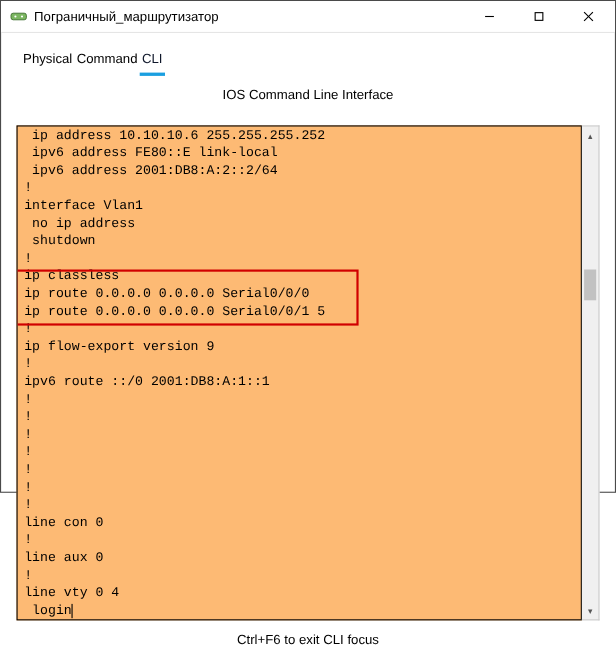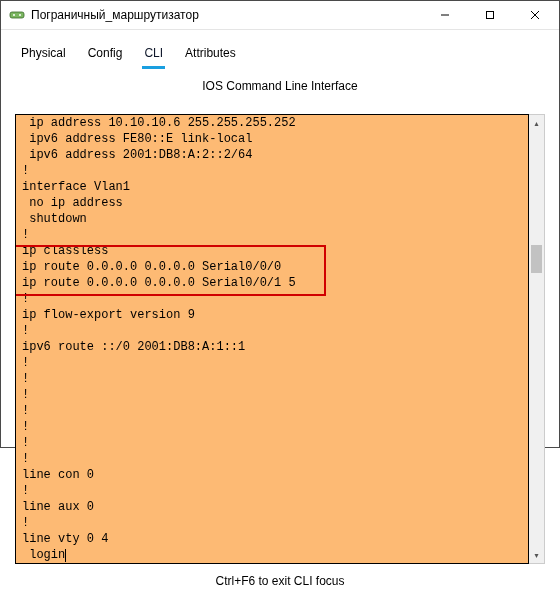--- a/index.html
+++ b/index.html
@@ -38,21 +38,20 @@
   .win-controls { display: flex; }
   .win-btn {
     width: 45px; height: 28px;
     display: flex; align-items: center; justify-content: center;
     font-family: "Segoe UI Symbol", sans-serif;
     font-size: 10px;
   }
   .content { flex: 1; padding: 12px 14px 8px 14px; display: flex; flex-direction: column; }
   .tabs {
     display: flex;
-    gap: 18px;
     border-bottom: 1px solid #fff;
     margin-bottom: 6px;
     padding-left: 4px;
   }
   .tab {
     font-size: 12px;
     padding: 4px 2px 6px 2px;
     cursor: pointer;
     color: #000;
   }
@@ -169,23 +168,22 @@
             <line x1="9" y1="1" x2="1" y2="9" stroke="#000" stroke-width="1"></line>
           </svg>
       </div>
     </div>
   </div>
 
   <div class="content">
 
     <div class="tabs">
       <div class="tab">Physical</div>
-      <div class="tab">Config</div>
+      <div class="tab">Command</div>
       <div class="tab active">CLI</div>
-      <div class="tab">Attributes</div>
     </div>
 
     <div class="cli-title">IOS Command Line Interface</div>
 
     <div class="terminal-wrap">
       <div class="terminal" id="terminal"><div> ip address 10.10.10.6 255.255.255.252</div><div> ipv6 address FE80::E link-local</div><div> ipv6 address 2001:DB8:A:2::2/64</div><div>!</div><div>interface Vlan1</div><div> no ip address</div><div> shutdown</div><div>!</div><div>ip classless</div><div>ip route 0.0.0.0 0.0.0.0 Serial0/0/0 </div><div>ip route 0.0.0.0 0.0.0.0 Serial0/0/1 5 </div><div>!</div><div>ip flow-export version 9</div><div>!</div><div>ipv6 route ::/0 2001:DB8:A:1::1</div><div>!</div><div>!</div><div>!</div><div>!</div><div>!</div><div>!</div><div>!</div><div>line con 0</div><div>!</div><div>line aux 0</div><div>!</div><div>line vty 0 4</div><div> login<span class="cursor"></span></div><div class="highlight-box" style="left: -2px; top: 130px; width: 312px; height: 51px;"></div></div>
       <div class="scroll-track">
         <div class="scroll-arrow up">▴</div>
         <div class="scroll-thumb"></div>
         <div class="scroll-arrow down">▾</div>

